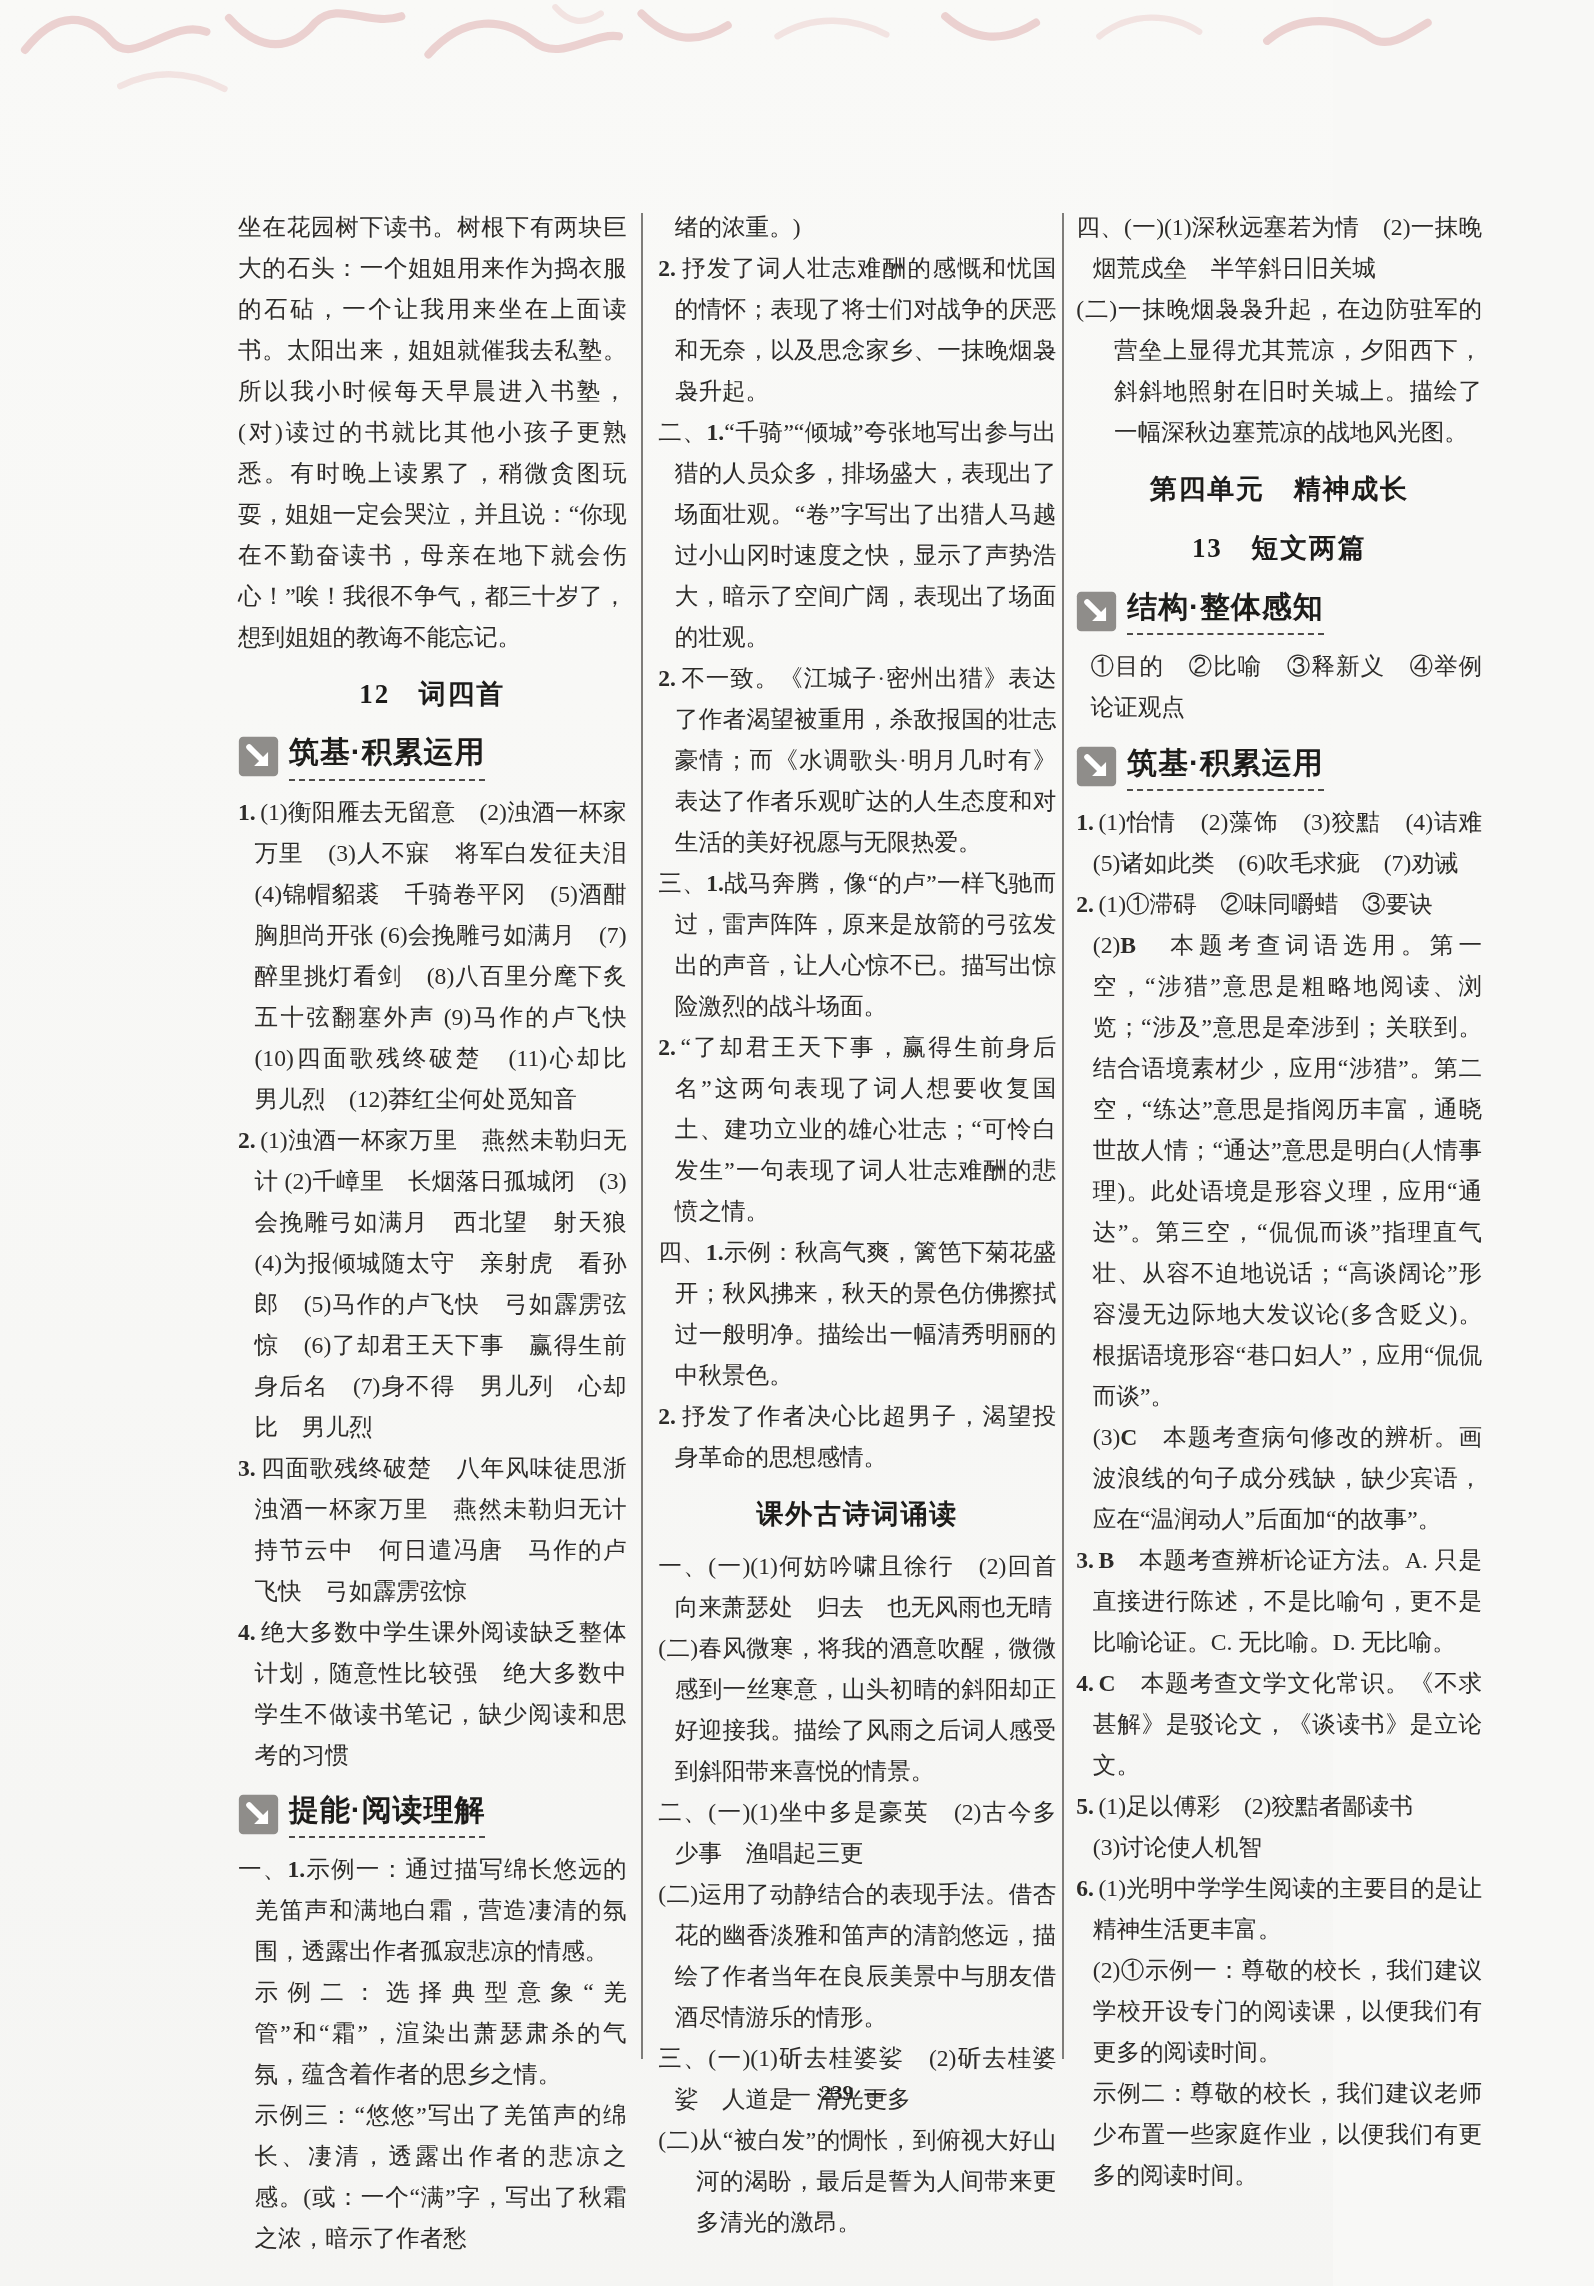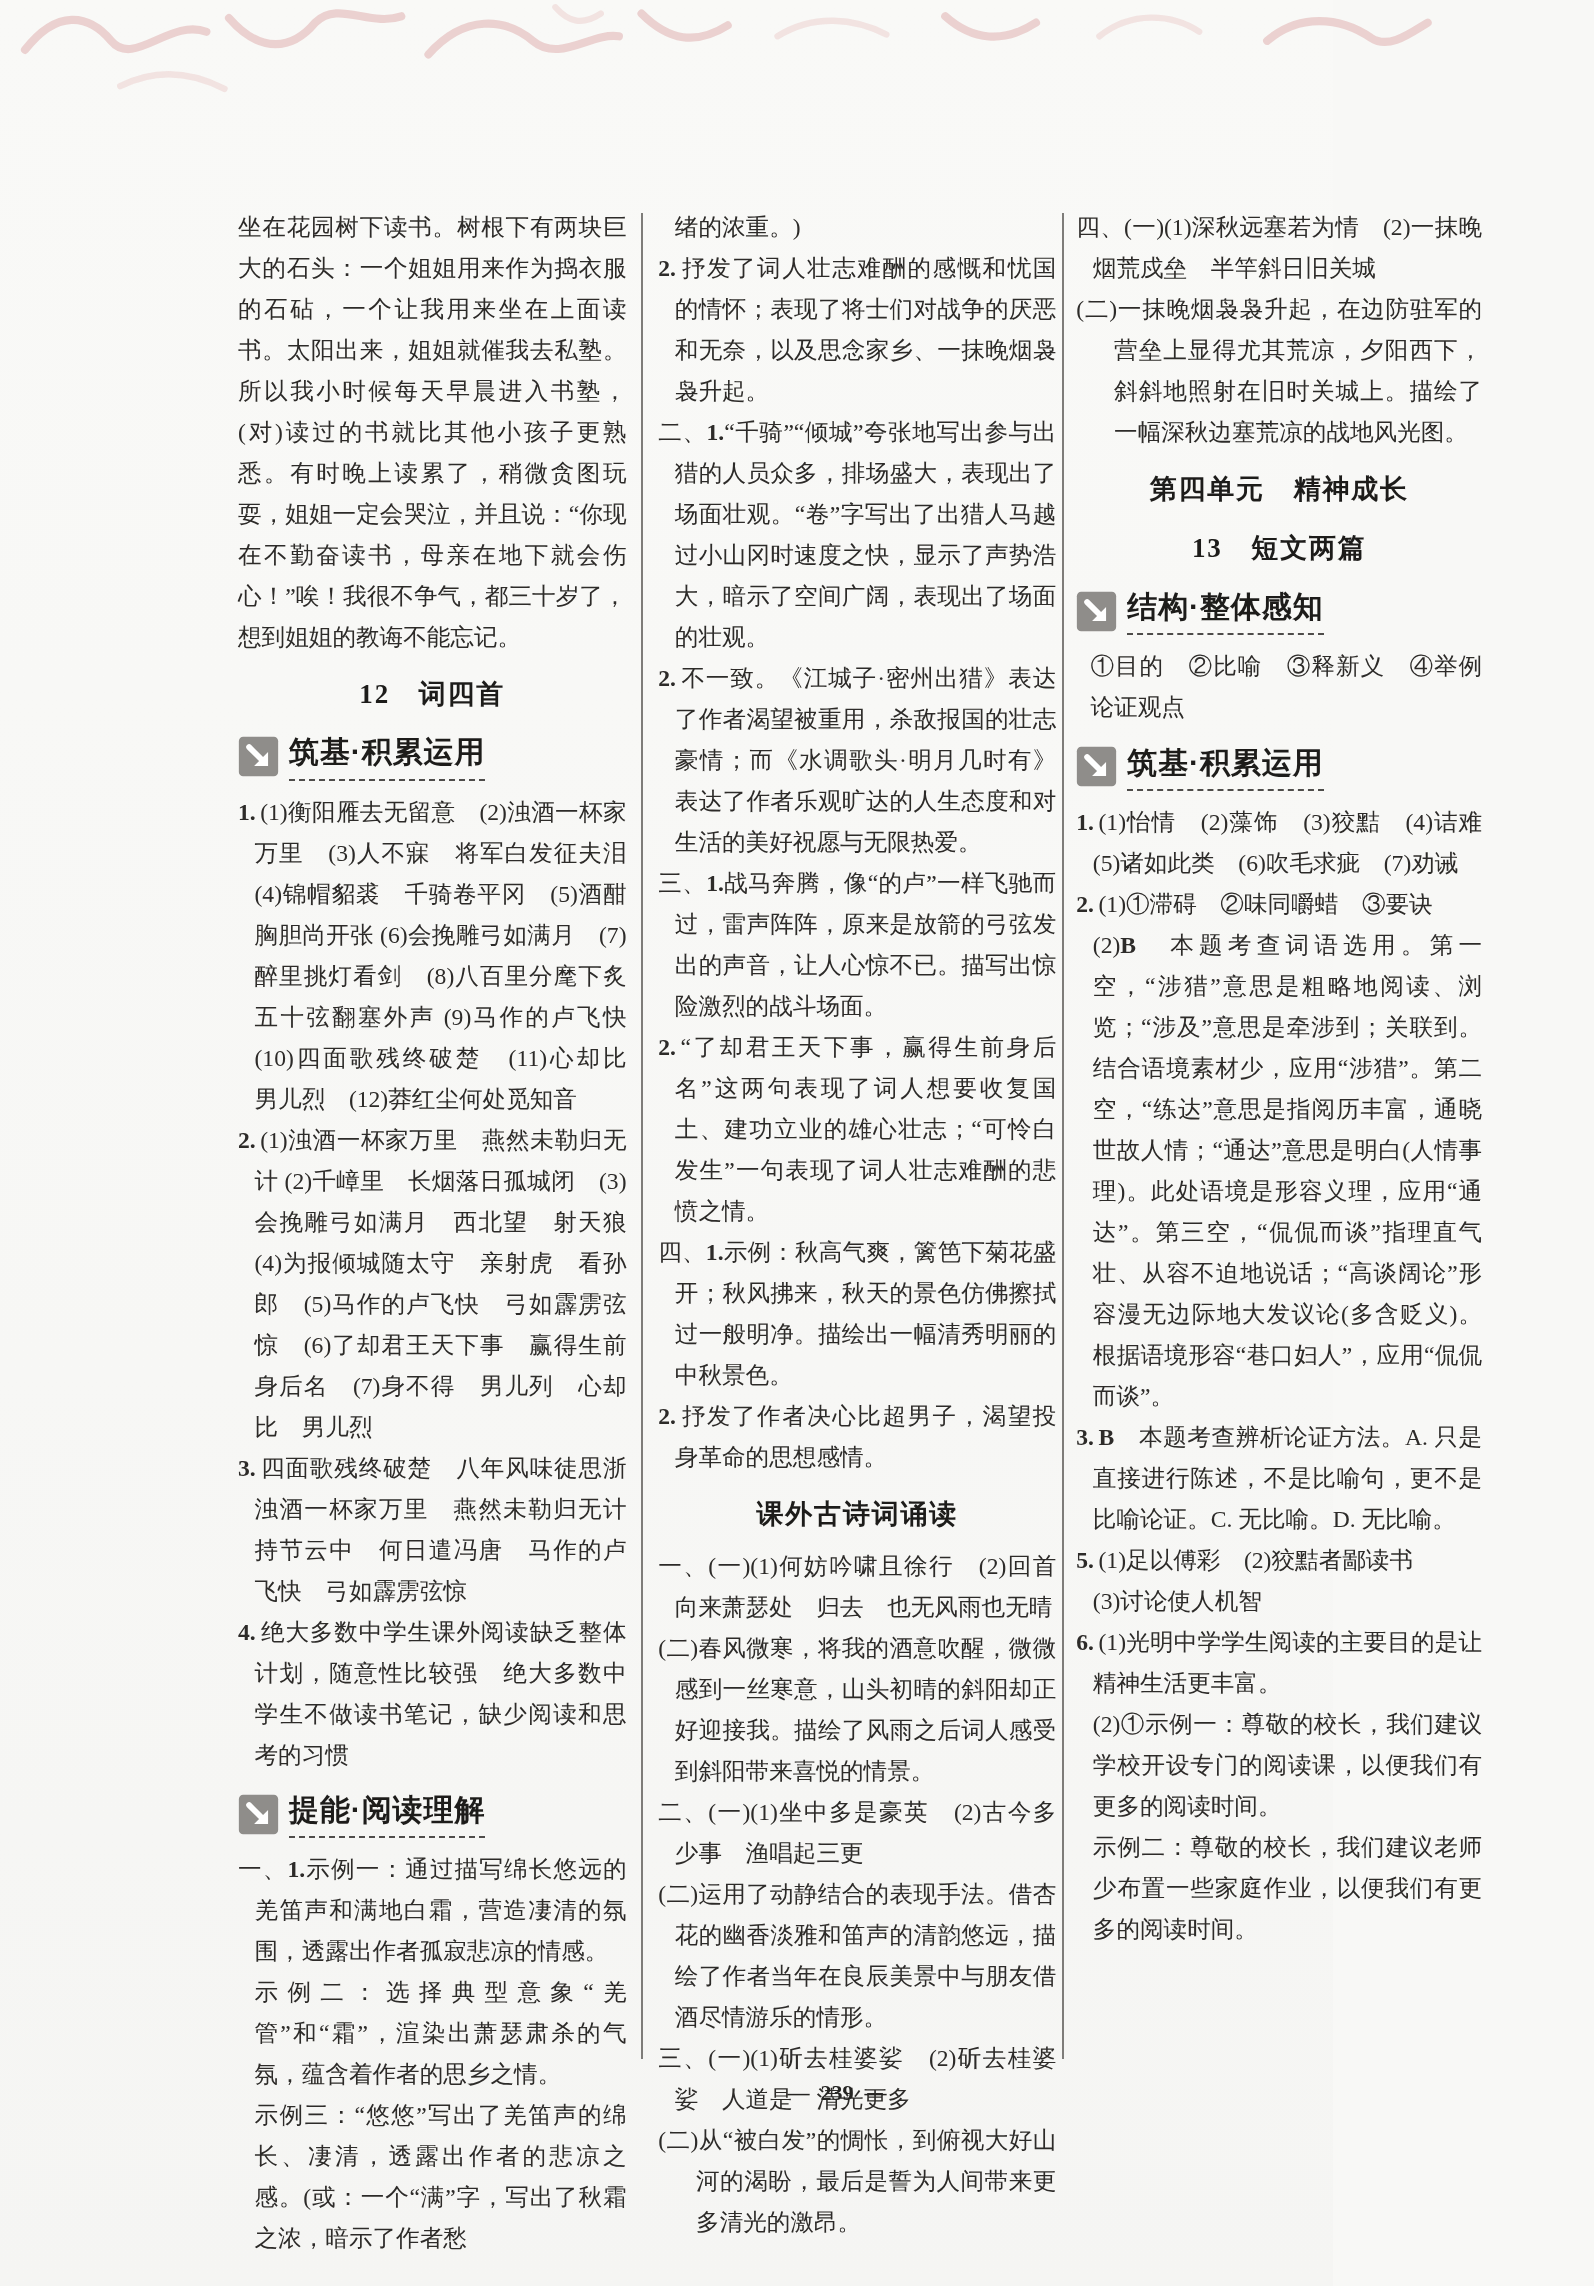--- a/index.html
+++ b/index.html
@@ -141,21 +141,23 @@
               <rect x="0.5" y="0.5" width="23" height="23" rx="2.5" fill="#8f8d8a"></rect>
               <path d="M6.5 6.5 L13.2 13.2" stroke="#ffffff" stroke-width="3.4" stroke-linecap="round"></path>
               <polygon points="17.6,17.6 17.6,9.4 9.4,17.6" fill="#ffffff"></polygon>
             </svg>
           </span>
           <span class="sec-text">筑基·积累运用</span>
         </div>
         <div class="blk" style="padding-left: 0.7em; text-indent: -0.7em;"><span class="num">1.</span><span>(1)怡情　(2)藻饰　(3)狡黠　(4)诘难　(5)诸如此类　(6)吹毛求疵　(7)劝诫</span></div>
         <div class="blk" style="padding-left: 0.7em; text-indent: -0.7em;"><span class="num">2.</span><span>(1)①滞碍　②味同嚼蜡　③要诀</span></div>
         <div class="blk" style="padding-left: 0.7em; text-indent: 0em;"><span>(2)</span><span class="bl">B</span><span>　本题考查词语选用。第一空，“涉猎”意思是粗略地阅读、浏览；“涉及”意思是牵涉到；关联到。结合语境素材少，应用“涉猎”。第二空，“练达”意思是指阅历丰富，通晓世故人情；“通达”意思是明白(人情事理)。此处语境是形容义理，应用“通达”。第三空，“侃侃而谈”指理直气壮、从容不迫地说话；“高谈阔论”形容漫无边际地大发议论(多含贬义)。根据语境形容“巷口妇人”，应用“侃侃而谈”。</span></div>
+        <div class="blk" style="padding-left: 0.7em; text-indent: 0em;"><span>(3)</span><span class="bl">C</span><span>　本题考查病句修改的辨析。画波浪线的句子成分残缺，缺少宾语，应在“温润动人”后面加“的故事”。</span></div>
         <div class="blk" style="padding-left: 0.7em; text-indent: -0.7em;"><span class="num">3.</span><span class="bl">B</span><span>　本题考查辨析论证方法。A. 只是直接进行陈述，不是比喻句，更不是比喻论证。C. 无比喻。D. 无比喻。</span></div>
+        <div class="blk" style="padding-left: 0.7em; text-indent: -0.7em;"><span class="num">4.</span><span class="bl">C</span><span>　本题考查文学文化常识。《不求甚解》是驳论文，《谈读书》是立论文。</span></div>
         <div class="blk" style="padding-left: 0.7em; text-indent: -0.7em;"><span class="num">5.</span><span>(1)足以傅彩　(2)狡黠者鄙读书</span></div>
         <div class="blk" style="padding-left: 0.7em; text-indent: 0em;"><span>(3)讨论使人机智</span></div>
         <div class="blk" style="padding-left: 0.7em; text-indent: -0.7em;"><span class="num">6.</span><span>(1)光明中学学生阅读的主要目的是让精神生活更丰富。</span></div>
         <div class="blk" style="padding-left: 0.7em; text-indent: 0em;"><span>(2)①示例一：尊敬的校长，我们建议学校开设专门的阅读课，以便我们有更多的阅读时间。</span></div>
         <div class="blk" style="padding-left: 0.7em; text-indent: 0em;"><span>示例二：尊敬的校长，我们建议老师少布置一些家庭作业，以便我们有更多的阅读时间。</span></div>
       </div>
   </div>
 
   <div class="footer">
     <span class="dash">—</span><span class="pagenum">239</span><span class="dash">—</span>

